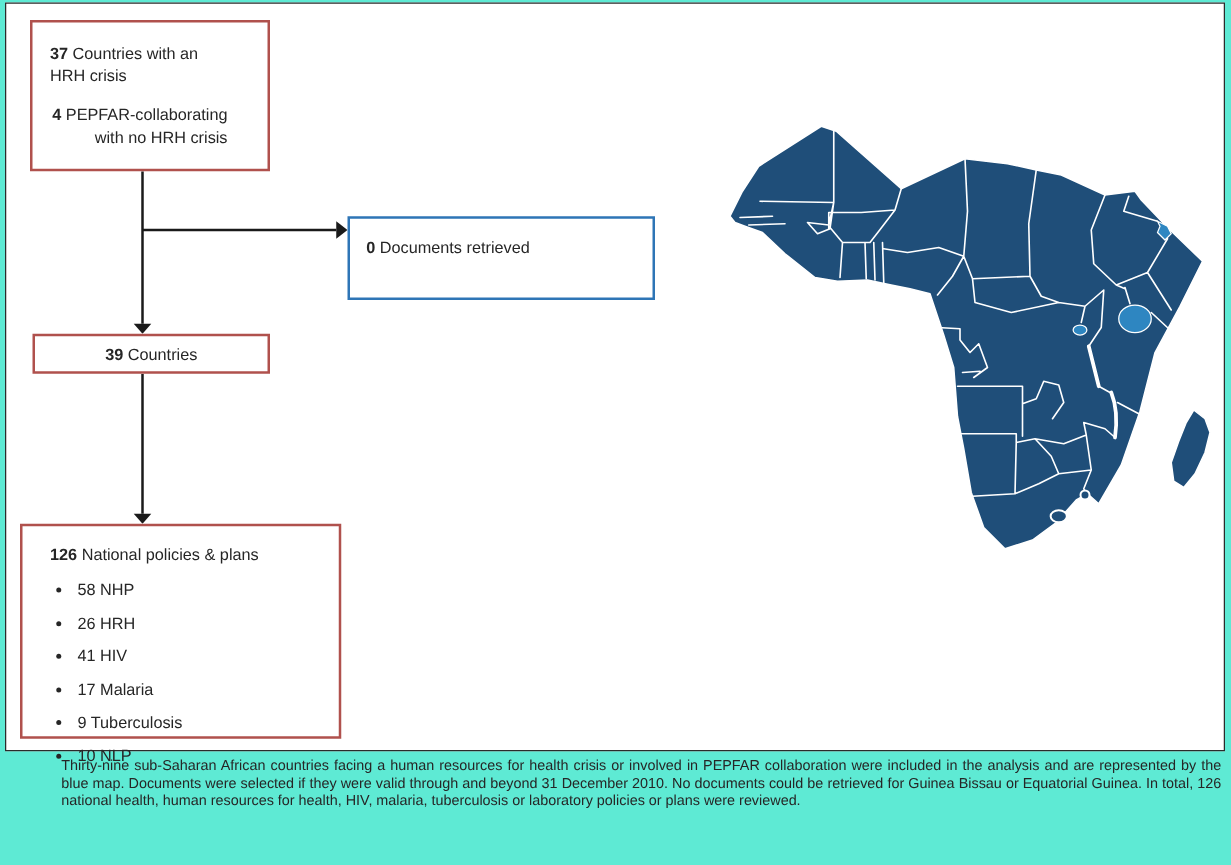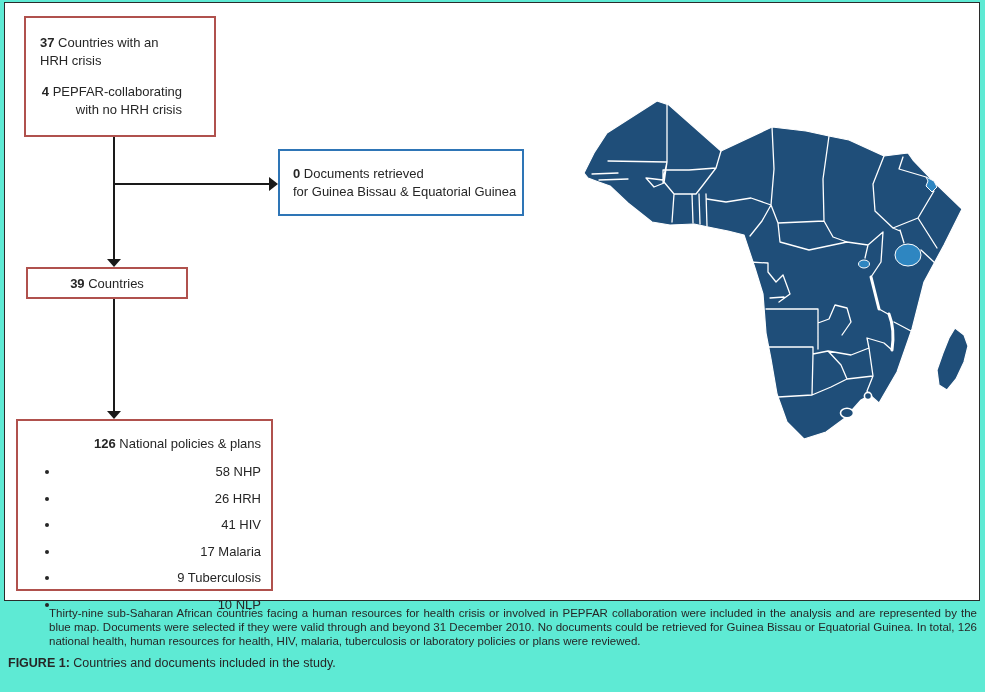--- a/index.html
+++ b/index.html
@@ -6,32 +6,32 @@
   html,body { width:985px; height:692px; background:#ffffff; overflow:hidden;
               font-family:"Liberation Sans", sans-serif; color:var(--text,#262626); }
   .stage { position:relative; width:985px; height:692px; background:#5eead4; }
 
   
   .figure-frame { position:absolute; left:4px; top:2px; width:976px; height:599px;
                   border:1px solid var(--frame,#2b2b2b); background:#fff; }
 
   .fbox { position:absolute; background:#fff; font-size:13px; line-height:18px; }
   .red-border  { border:2px solid var(--box-red,#b0514d); }
-  .blue-border { border:2px solid var(--box-blue,#2e75b6); }
+  .blue-border { border:2px solid var(--box-blue,#2e75b6);margin-top:24px; }
 
   .box-crisis { left:19px; top:13px; width:192px; height:121px; padding:16px 14px 0 14px; }
   .box-crisis .para { width:142px; }
   .box-crisis .para + .para { margin-top:13px;text-align:right; }
 
   .box-documents { left:273px; top:146px; width:246px; height:67px; padding:14px 0 0 13px; }
 
-  .box-countries { left:21px; top:264px; width:162px; height:32px; text-align:center;
+  .box-countries { left:21px; top:264px; width:190px; height:32px; text-align:center;
                    line-height:29px; }
 
-  .box-policies { left:11px; top:416px; width:257px; height:172px; padding:14px 10px 0 22px;text-align:right; }
+  .box-policies { left:11px; top:416px; width:257px; height:172px; padding:14px 10px 0 22px; }
   .box-policies ul { list-style:disc; margin:10px 0 0 10px; padding-left:10px; }
   .box-policies li { margin-bottom:8.6px; padding-left:2px; }
 
   b { font-weight:bold; }
 
   .arrows { position:absolute; left:0; top:0; width:560px; height:450px; }
   .arrows line { stroke:var(--arrow,#1a1a1a); stroke-width:2; }
   .arrows polygon { fill:var(--arrow,#1a1a1a); }
 
   .africa { position:absolute; left:561px; top:48px; width:420px; height:400px; }
@@ -62,21 +62,20 @@
       <polygon points="102,408 116,408 109,416"></polygon>
     </svg>
 
     <div class="fbox red-border box-crisis">
       <div class="para"><b>37</b><span> Countries with an HRH crisis</span></div>
       <div class="para"><b>4</b><span> PEPFAR-collaborating with no HRH crisis</span></div>
     </div>
 
     <div class="fbox blue-border box-documents">
       <div><b>0</b><span> Documents retrieved</span></div>
-      <div>for Guinea Bissau &amp; Equatorial Guinea</div>
     </div>
 
     <div class="fbox red-border box-countries">
       <b>39</b><span> Countries</span>
     </div>
 
     <div class="fbox red-border box-policies">
       <div><b>126</b><span> National policies &amp; plans</span></div>
       <ul>
         <li>58 NHP</li>
@@ -104,16 +103,15 @@
       <path class="map-lake" d="M360,126 L368,130 L371,136 L366,141 L360,135 L362,130 Z"></path>
 
       <ellipse class="map-enclave" cx="281" cy="362" rx="6.5" ry="4.8"></ellipse>
       <circle class="map-enclave" cx="302" cy="345" r="3.6"></circle>
     </svg>
 
   </div>
 
   <div class="caption">
     <div class="cap-desc">Thirty-nine sub-Saharan African countries facing a human resources for health crisis or involved in PEPFAR collaboration were included in the analysis and are represented by the blue map. Documents were selected if they were valid through and beyond 31 December 2010. No documents could be retrieved for Guinea Bissau or Equatorial Guinea. In total, 126 national health, human resources for health, HIV, malaria, tuberculosis or laboratory policies or plans were reviewed.</div>
-    <div class="cap-fig"><b>FIGURE 1:</b><span> Countries and documents included in the study.</span></div>
   </div>
 
 </div>
 
 </body></html>

